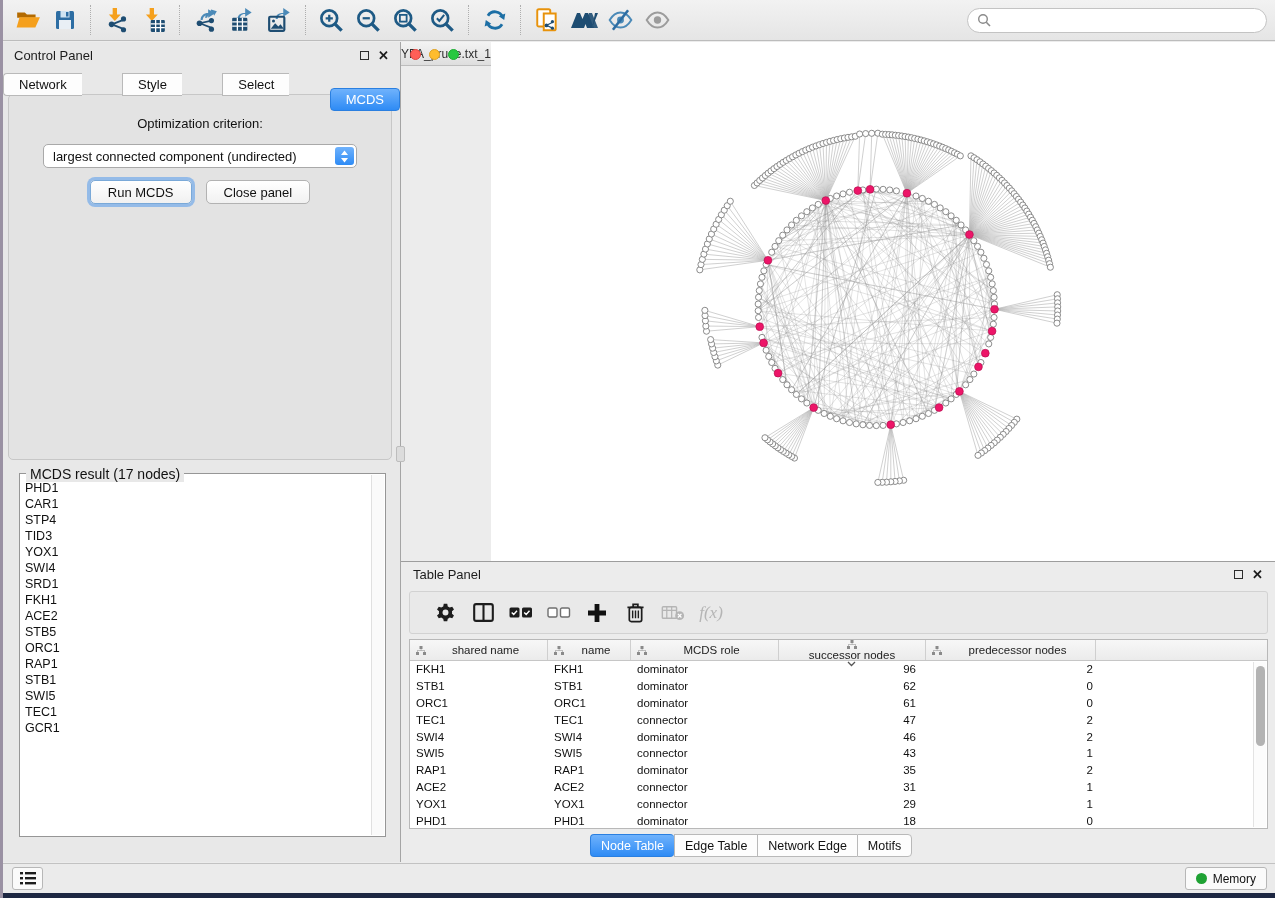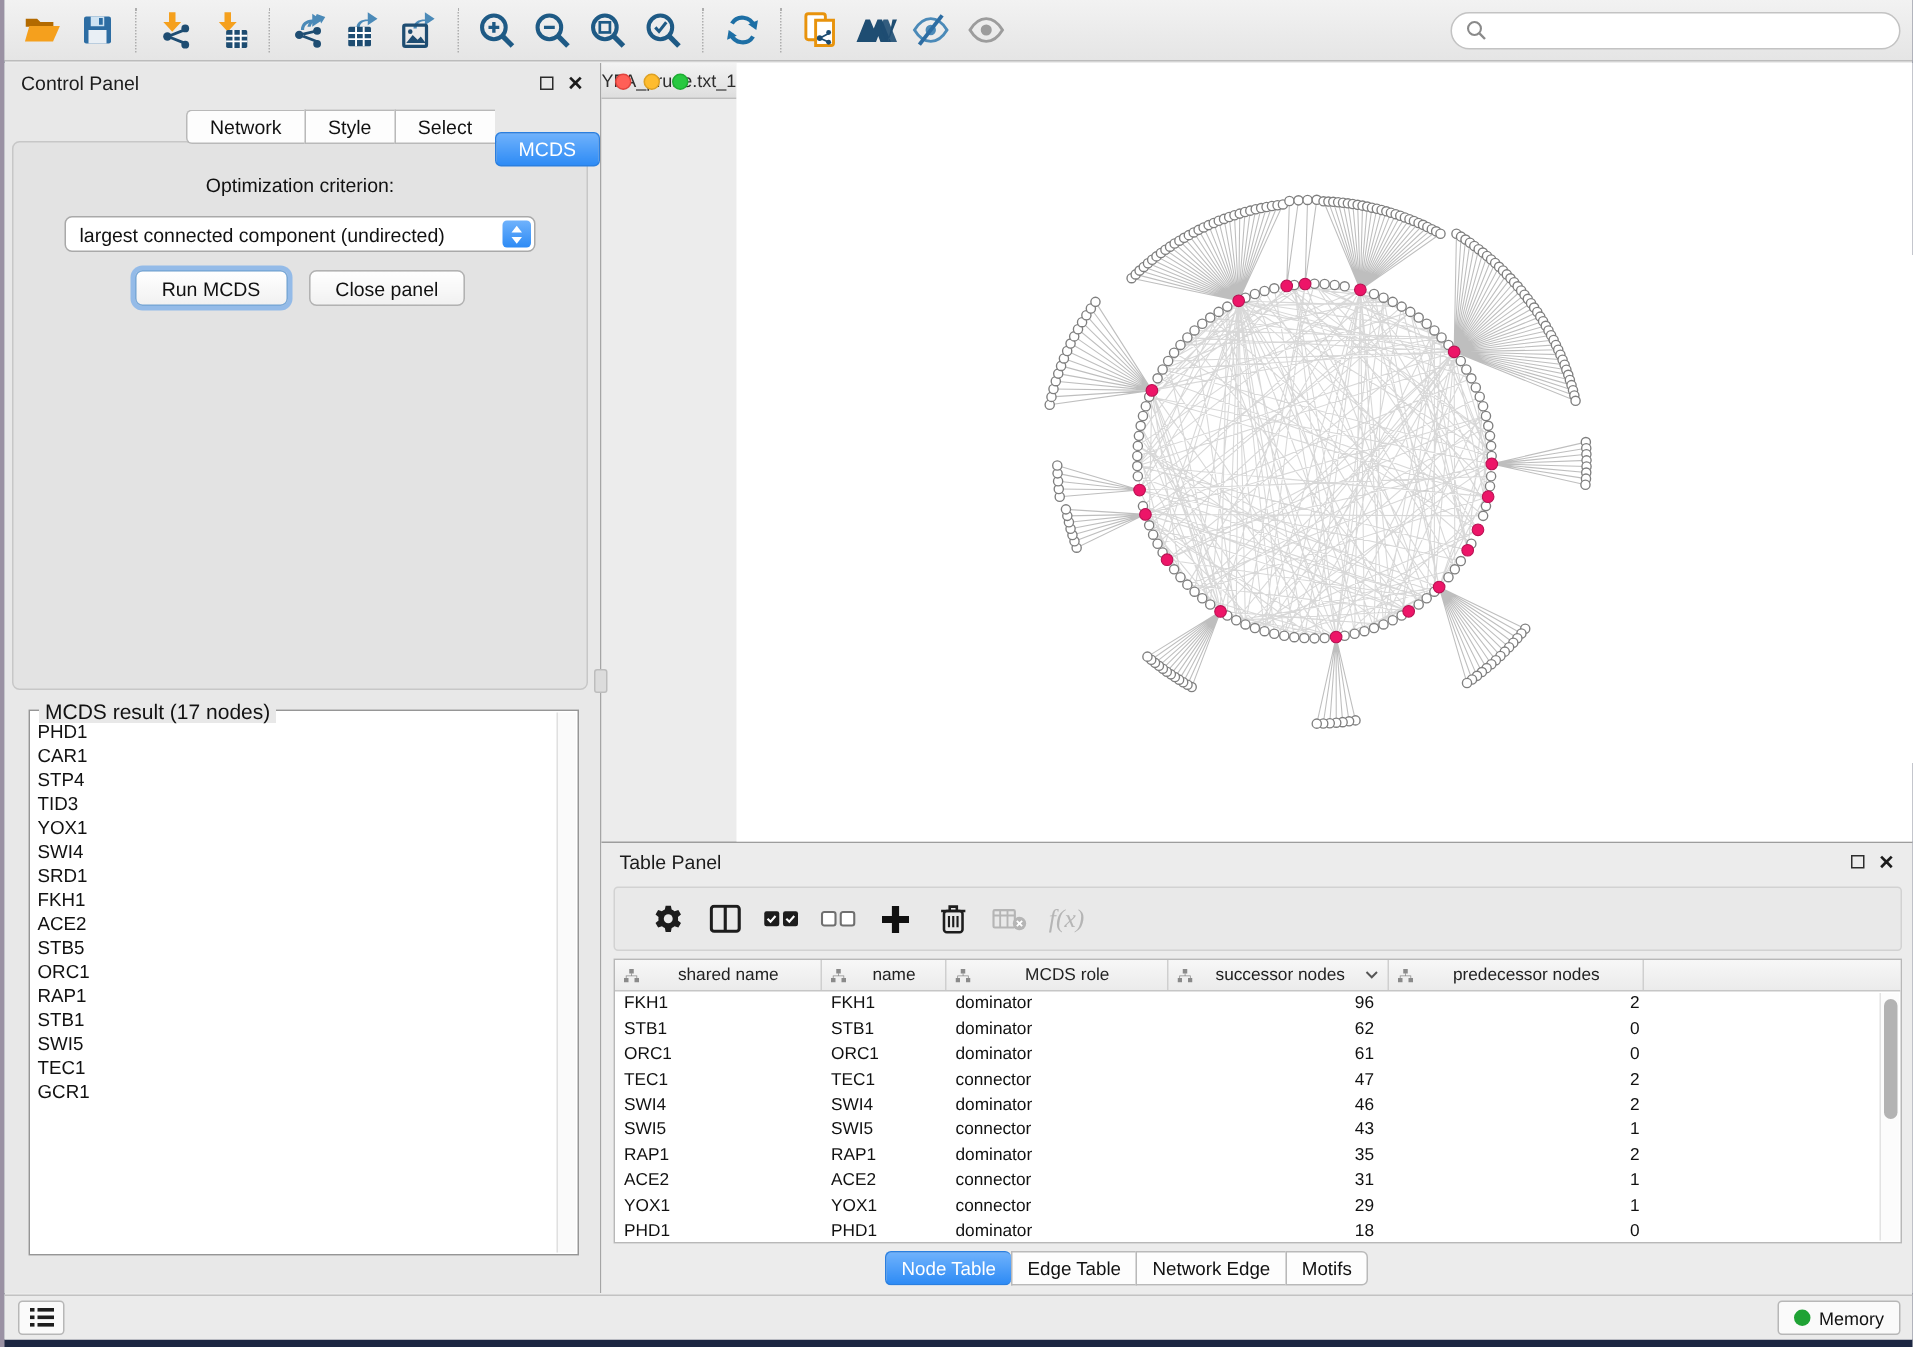--- a/index.html
+++ b/index.html
@@ -20,21 +20,21 @@
 
   
   .main { position:absolute; left:0; top:42px; right:0; bottom:31px; display:flex; }
 
   
   .control-panel { width:398px; flex:0 0 auto; background:#e8e8e8; border-right:1px solid #a5a5a5; position:relative; }
   .cp-header { height:26px; display:flex; align-items:center; padding:0 11px; font-size:13px; color:#1c1c1c; }
   .win-icons { margin-left:auto; display:flex; align-items:center; gap:9px; }
   .win-float { width:9px; height:9px; border:1.6px solid #2c2c2c; }
   .win-close { font-size:13px; font-weight:bold; color:#1b1b1b; line-height:1; }
-  .cp-tabs { display:flex; justify-content:flex-end; margin-top:5px; position:relative; z-index:2; }
+  .cp-tabs { display:flex; justify-content:space-between; margin-top:5px; position:relative; z-index:2; }
   .cp-tab { height:23px; display:flex; align-items:center; padding:0 15px; background:#fdfdfd;
             border:1px solid #b9b9b9; border-right:none; font-size:13px; color:#111; }
   .cp-tab:first-child { border-radius:4px 0 0 4px; }
   .cp-tab:last-child { border-right:1px solid #b9b9b9; border-radius:0 4px 4px 0; }
   .cp-tab.active { background:linear-gradient(#6fb2fc,#2e8bf5); color:#fff; border-color:#2a7fe0; border-radius:4px;margin-top:15px; }
   .cp-box { position:absolute; left:5px; right:8px; top:52px; height:366px; background:#e3e3e3;
             border:1px solid #c7c7c7; border-radius:5px; z-index:1; }
   .opt-label { text-align:center; margin-top:21px; font-size:13px; color:#111; }
   .criterion-select { position:relative; margin:13px auto 0; width:314px; height:24px; background:#fff;
             border:1px solid #a9a9a9; border-radius:5px; display:flex; align-items:center;
@@ -702,21 +702,21 @@
                     <g fill="#8a8a8a">
                       <rect x="3.5" width="3" height="3"></rect>
                       <rect y="6" width="3" height="3"></rect>
                       <rect x="7" y="6" width="3" height="3"></rect>
                       <path d="M4.8 2.8h.5v2H4.8zM1.2 4.3h7.6v.5H1.2zM1.2 4.3h.5V6h-.5zM8.3 4.3h.5V6h-.5z"></path>
                     </g>
                   </svg>
                 </span>
                 <span class="th-label">MCDS role</span>
               </div>
-              <div class="th" style="width: 147px;">
+              <div class="th" style="width: 147px; flex-direction: column;">
                 <span class="hier">
                   <svg width="10" height="9" viewBox="0 0 10 9">
                     <g fill="#8a8a8a">
                       <rect x="3.5" width="3" height="3"></rect>
                       <rect y="6" width="3" height="3"></rect>
                       <rect x="7" y="6" width="3" height="3"></rect>
                       <path d="M4.8 2.8h.5v2H4.8zM1.2 4.3h7.6v.5H1.2zM1.2 4.3h.5V6h-.5zM8.3 4.3h.5V6h-.5z"></path>
                     </g>
                   </svg>
                 </span>

